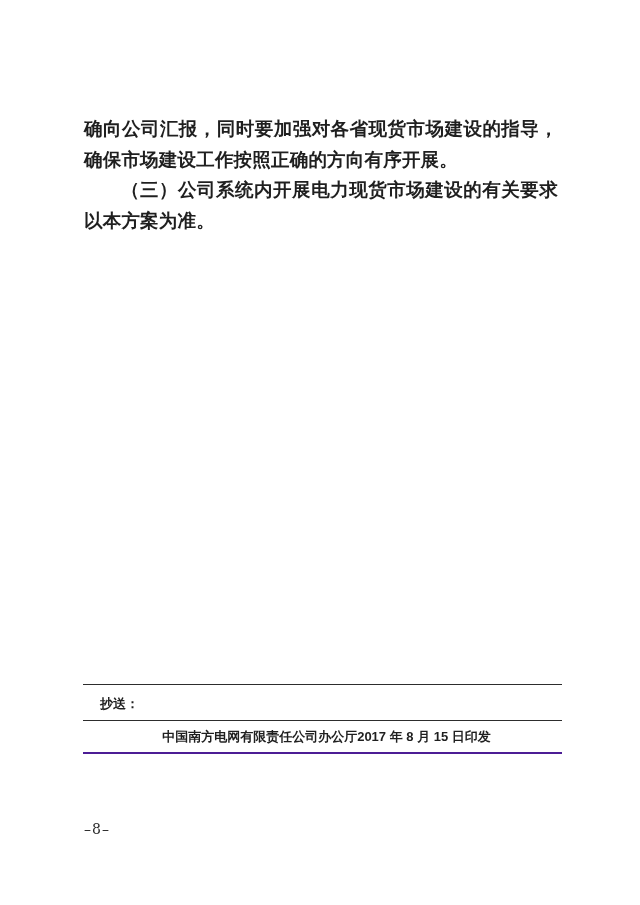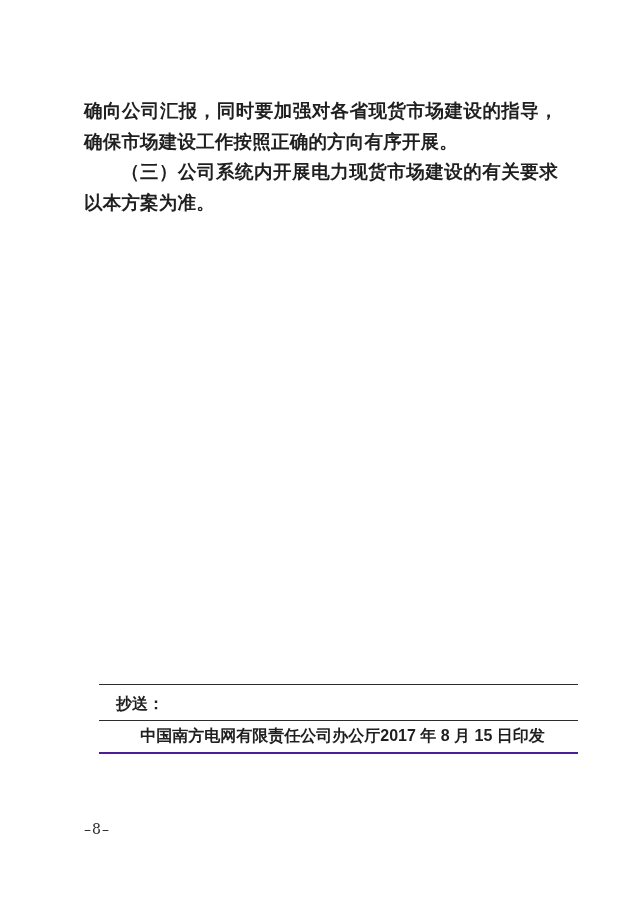--- a/index.html
+++ b/index.html
@@ -12,42 +12,42 @@
     width: 640px;
     height: 905px;
     background: #ffffff;
     overflow: hidden;
     font-family: "Liberation Sans", sans-serif;
     color: #1f1f1f;
   }
   .doc-body {
     position: absolute;
     left: 84px;
-    top: 96px;
+    top: 114px;
     width: 474px;
     font-size: 18.5px;
     font-weight: 600;
     line-height: 30.5px;
     text-align: justify;
     letter-spacing: 0.2px;
   }
   .doc-body p {
     margin: 0;
     padding: 0;
   }
   .doc-body p.indent {
     text-indent: 2em;
   }
   .footer-block {
     position: absolute;
-    left: 99px;
+    left: 83px;
     top: 684px;
     width: 479px;
     border-top: 1.5px solid #2d2d2d;
-    font-size: 16px;
+    font-size: 13px;
     font-weight: 600;
     box-sizing: border-box;
   }
   .cc-row {
     display: flex;
     align-items: flex-start;
     padding: 5px 8px 3px 17px;
     line-height: 27px;
   }
   .cc-label {

